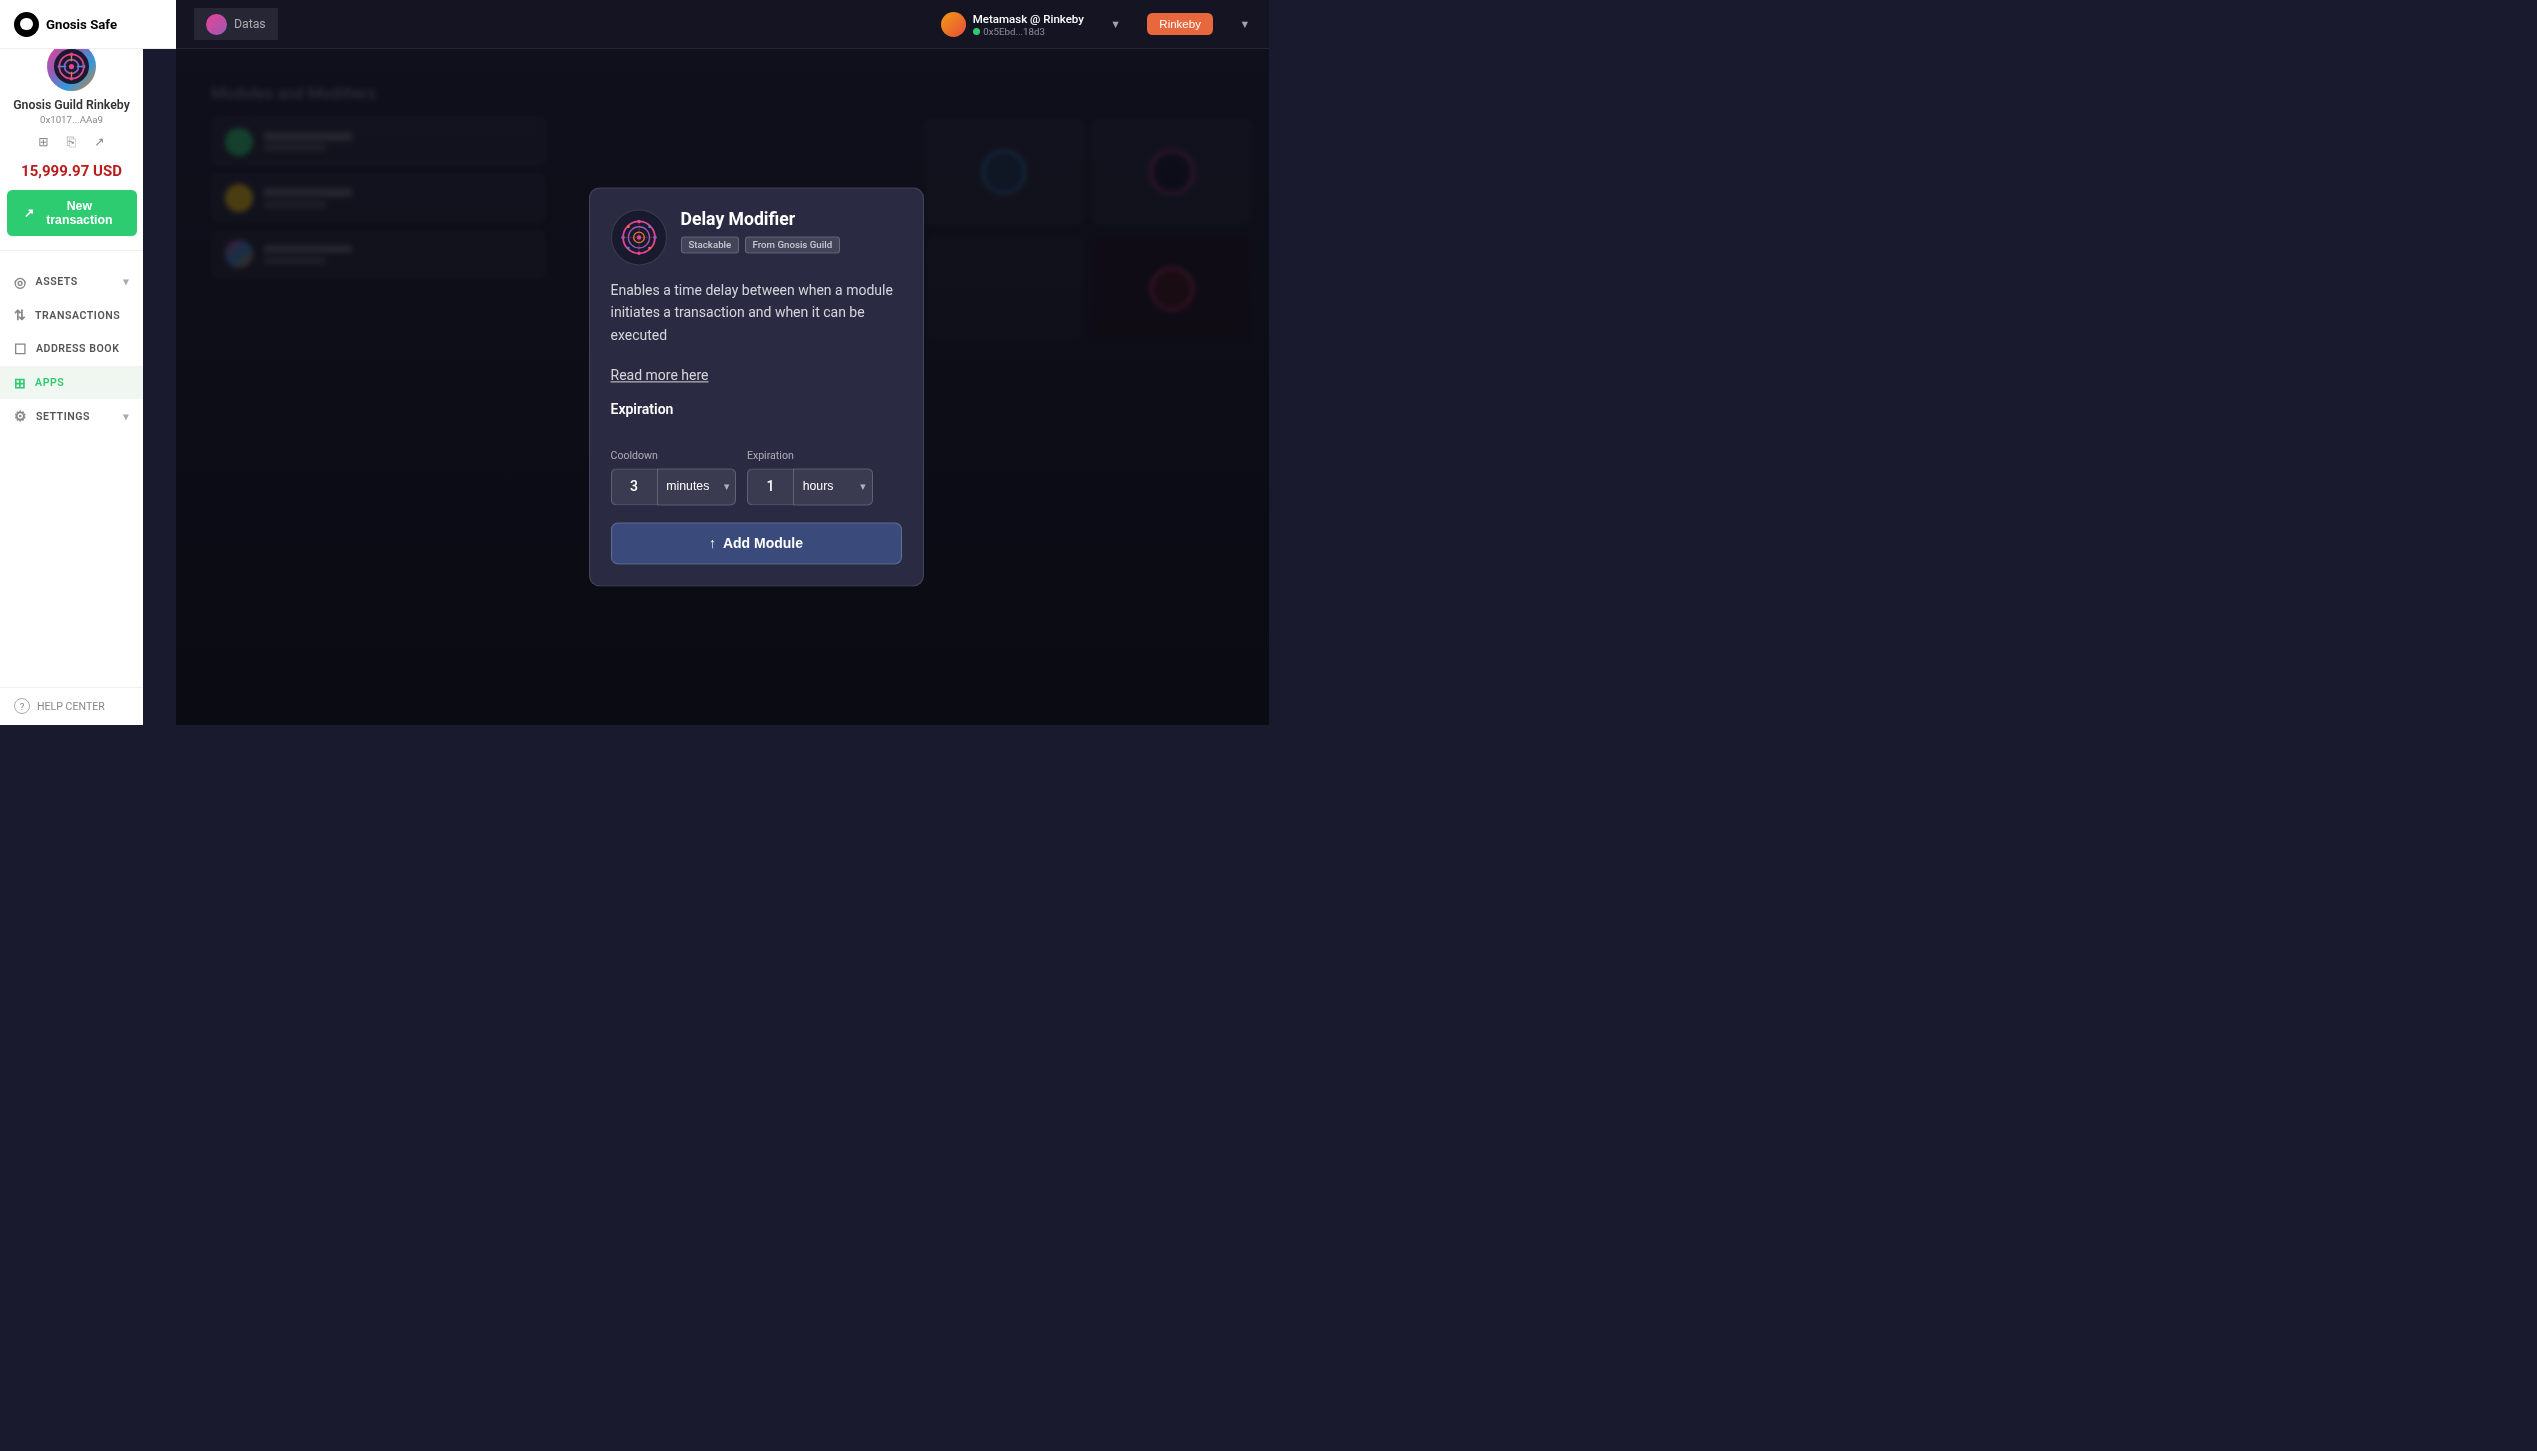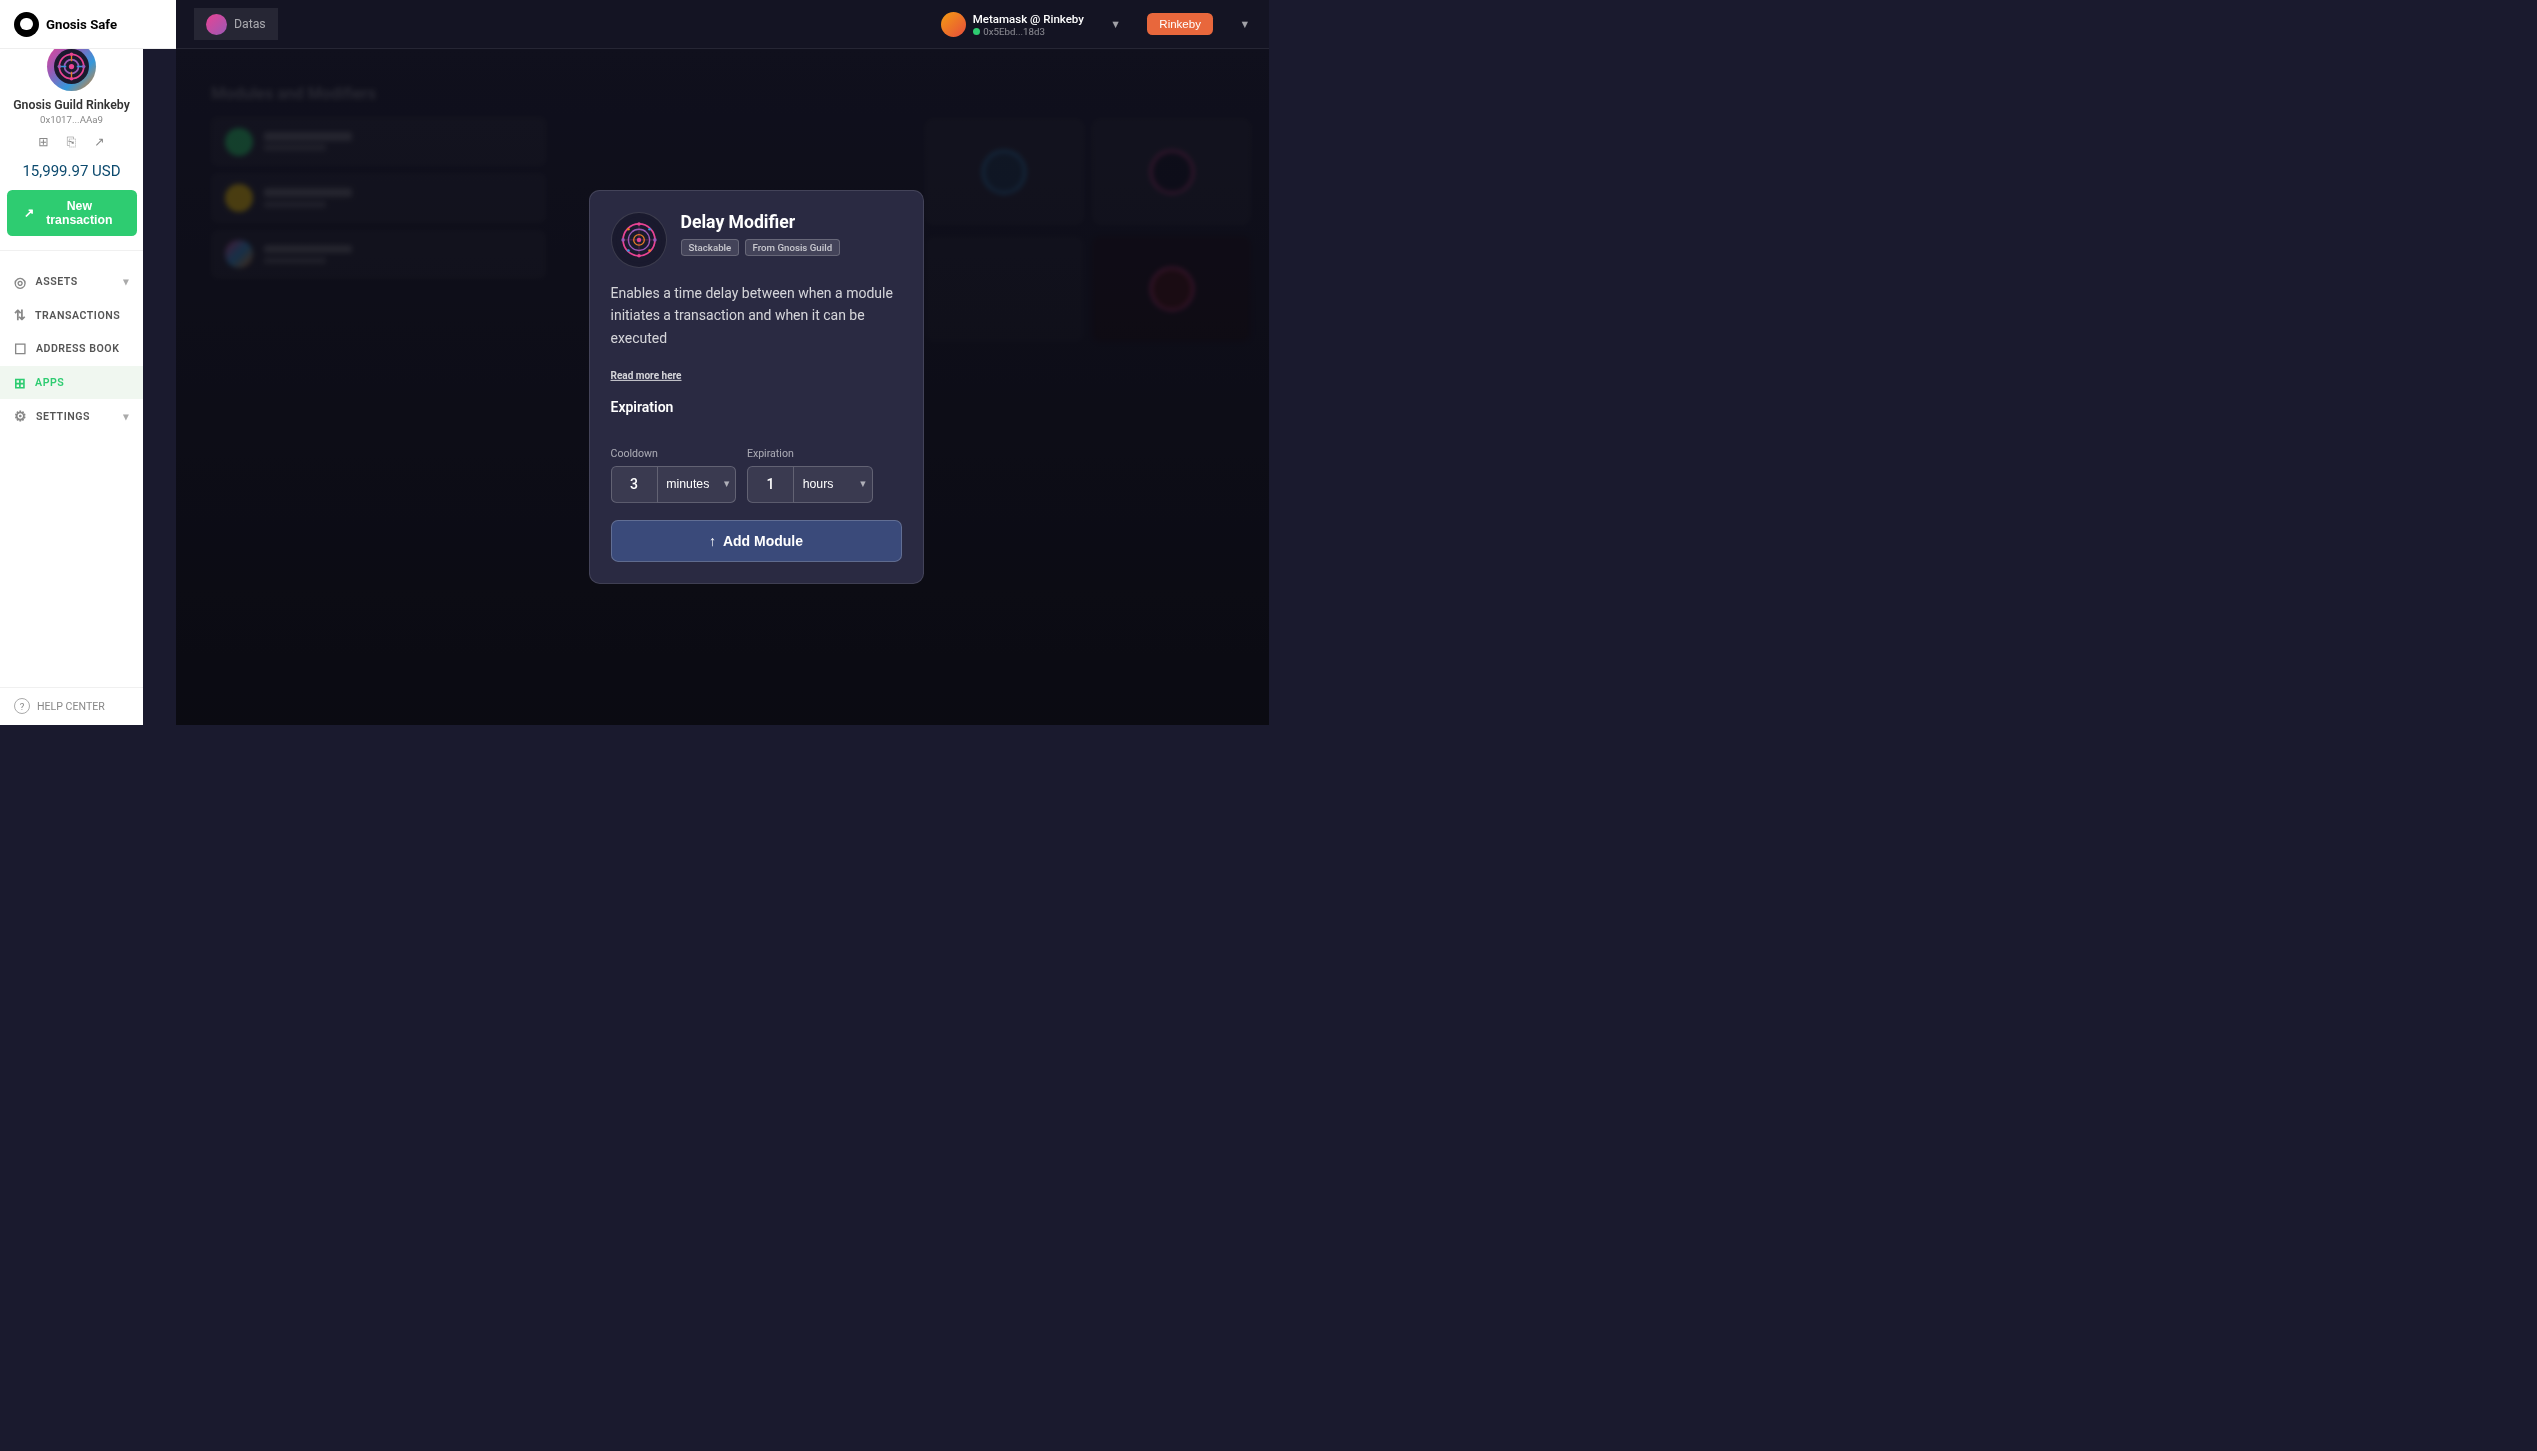--- a/index.html
+++ b/index.html
@@ -19,21 +19,21 @@
     }
     .sidebar-avatar {
       width: 49px; height: 49px; border-radius: 50%; background: linear-gradient(135deg, #e84393, #9b59b6, #3498db, #e67e22);
       display: flex; align-items: center; justify-content: center; margin-bottom: 7px; position: relative; overflow: hidden;
     }
     .sidebar-avatar svg { width: 35px; height: 35px; }
     .safe-name { font-size: 12.3px; font-weight: 600; color: #333; margin-bottom: 1.8px; }
     .safe-address { font-size: 9.7px; color: #888; margin-bottom: 7px; }
     .safe-icons { display: flex; gap: 7px; margin-bottom: 8.8px; }
     .safe-icon-btn { width: 21px; height: 21px; display: flex; align-items: center; justify-content: center; color: #888; cursor: pointer; font-size: 12.3px; }
-    .safe-balance { font-size: 15px; font-weight: 400; color: #0c4a6e; margin-bottom: 10.6px; }
+    .safe-balance { font-size: 15px; font-weight: 700; color: #b91c1c; margin-bottom: 10.6px; }
     .new-tx-btn {
       background: #2ecc71; color: #fff; border: none; border-radius: 5.3px; padding: 8.8px 17.6px;
       font-size: 12.3px; font-weight: 600; cursor: pointer; width: 130px; display: flex; align-items: center; gap: 5.3px;
     }
 
     
     .sidebar-nav { flex: 1; padding: 14px 0; }
     .nav-item {
       display: flex; align-items: center; padding: 8.8px 14px; font-size: 10.6px; font-weight: 600;
       letter-spacing: 0.05em; color: #555; cursor: pointer; text-transform: uppercase;
@@ -125,21 +125,21 @@
     }
     .dialog-logo svg { width: 46px; height: 46px; }
     .dialog-title-area { flex: 1; }
     .dialog-title { font-size: 17.6px; font-weight: 700; color: #fff; margin-bottom: 7px; }
     .dialog-badges { display: flex; gap: 5.3px; flex-wrap: wrap; }
     .badge {
       font-size: 9.7px; padding: 1.8px 7px; border-radius: 3.5px; font-weight: 500;
       background: rgba(255,255,255,0.12); color: rgba(255,255,255,0.7); border: 0.9px solid rgba(255,255,255,0.2);
     }
     .dialog-desc { color: rgba(255,255,255,0.8); font-size: 14px; line-height: 1.6; margin-bottom: 21px; }
-    .dialog-link { color: rgba(255,255,255,0.8); font-size: 10px; text-decoration: underline; cursor: pointer; margin-bottom: 17.6px; display: block; font-weight: bold; }
+    .dialog-link { color: rgba(255,255,255,0.8); font-size: 14px; text-decoration: underline; cursor: pointer; margin-bottom: 17.6px; display: block; }
 
     .params-title { font-size: 14px; font-weight: 600; color: #fff; margin-bottom: 10.6px; }
     .params-row { display: flex; gap: 10.6px; margin-bottom: 17.6px; }
     .param-group { display: flex; flex-direction: column; gap: 5.3px; margin-top: 22px; }
     .param-label { font-size: 10.6px; color: rgba(255,255,255,0.6); }
     .param-input-row { display: flex; align-items: center; gap: 0; }
     .param-number {
       width: 46px; height: 37px; background: rgba(255,255,255,0.08); border: 0.9px solid rgba(255,255,255,0.2);
       border-right: none; border-radius: 5.3px 0 0 5.3px; color: #fff; font-size: 14px; font-weight: 500;
       display: flex; align-items: center; justify-content: center;

